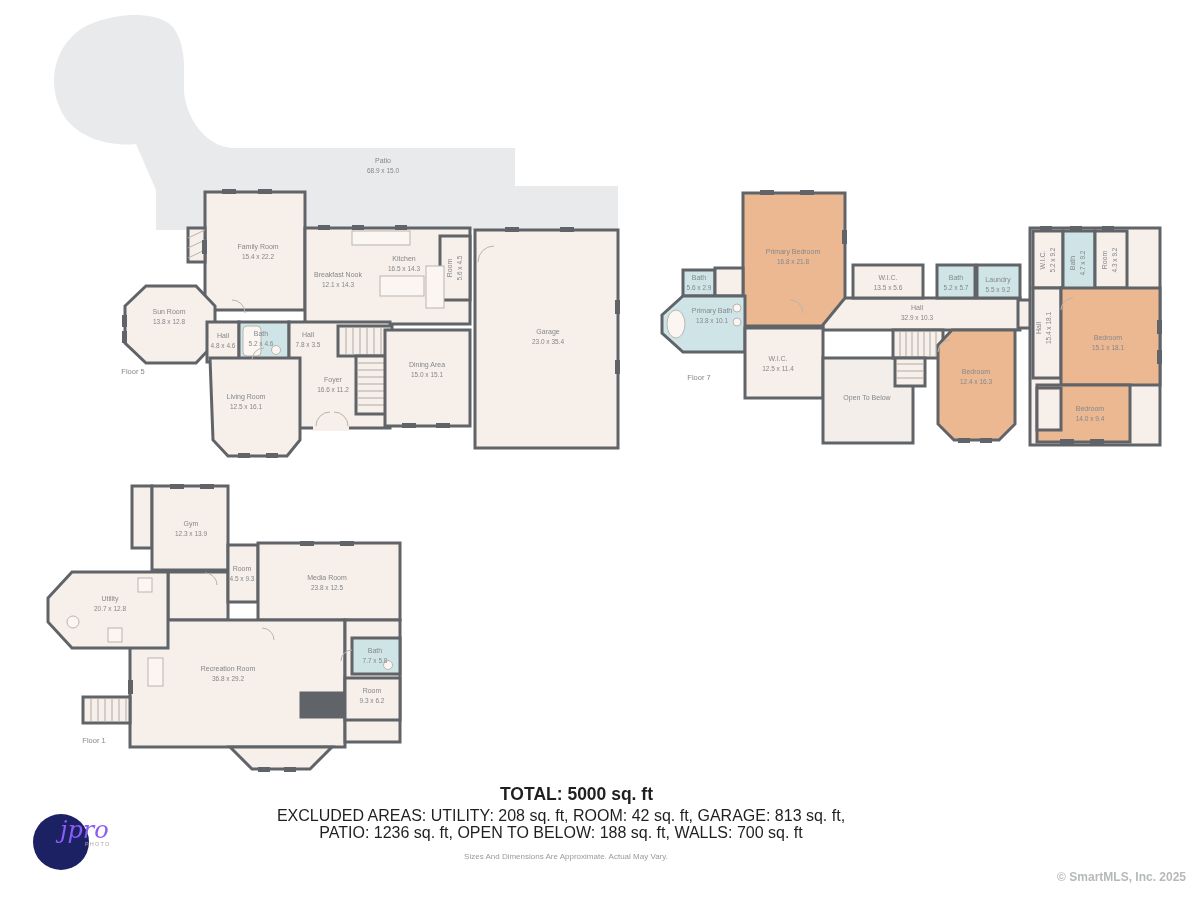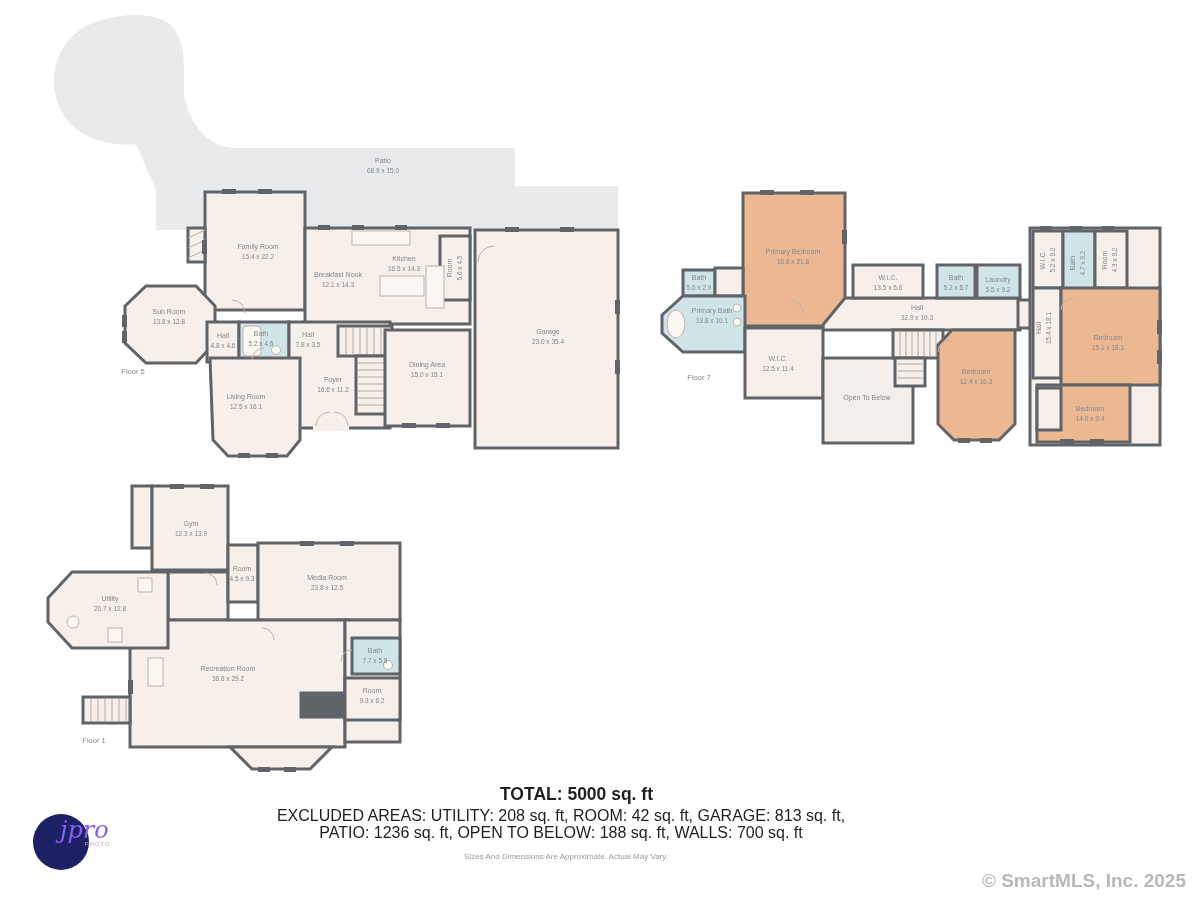--- a/index.html
+++ b/index.html
@@ -30,21 +30,21 @@
   .summary{position:absolute;top:786px;left:0;width:1122px;text-align:center;color:#1f1f1f;}
   .summary .total{font-size:17.5px;font-weight:bold;line-height:1.0;margin-bottom:3px;padding-left:31px;}
   .summary .sline{font-size:16px;line-height:17.5px;}
   .summary .disc{font-size:8px;color:#9a9a9a;margin-top:10px;padding-left:10px;}
   
   .logo-circle{position:absolute;left:33px;top:814px;width:56px;height:56px;border-radius:50%;background:#1b2163;}
   .logo-script{position:absolute;left:60px;top:816px;font-family:"DejaVu Serif",serif;font-style:italic;
                font-size:24px;color:#8b5cf6;}
   .logo-sub{position:absolute;left:85px;top:841px;font-size:5.5px;letter-spacing:1.2px;color:#b9a2a6;}
   
-  .copyright{position:absolute;right:14px;top:870px;font-size:19px;font-weight:bold;color:#b6b9bb;}
+  .copyright{position:absolute;right:14px;top:870px;font-size:12px;font-weight:bold;color:#b6b9bb;}
 </style>
 </head>
 <body>
 
 <div class="stage">
 
   <svg width="1200" height="900" viewBox="0 0 1200 900">
 
     <g>
       <path class="patio" d="M96,22 C128,10 166,14 175,30 C182,42 184,54 184,68 L184,92 C187,120 206,146 232,148

